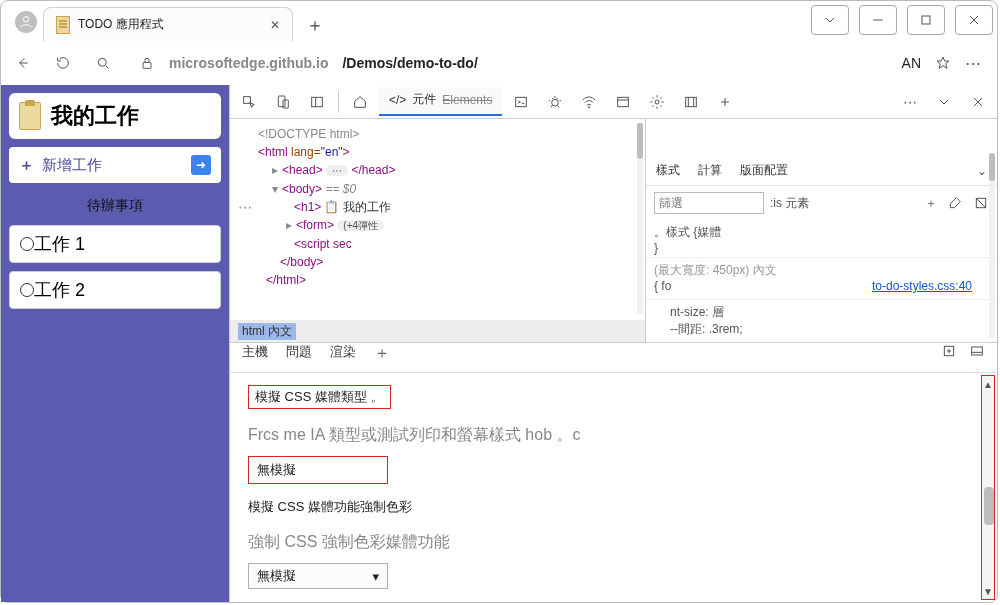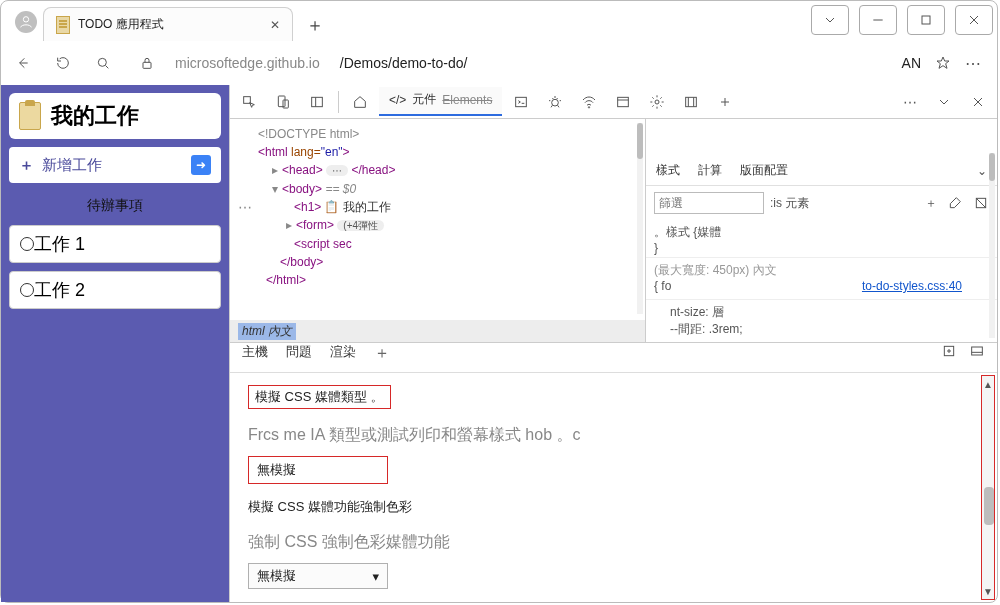--- a/index.html
+++ b/index.html
@@ -13,21 +13,21 @@
 .tab .favicon { width:14px; height:18px; background:#e9d8a6; border:1px solid #c9a64b; position:relative; }
 .tab .favicon::before { content:""; position:absolute; left:2px;right:2px;top:3px;height:2px;background:#c9a64b;box-shadow:0 3px 0 #c9a64b,0 6px 0 #c9a64b; }
 .tab .title { font-size:12px; color:#222; flex:1; }
 .tab .close { font-size:12px; color:#555; }
 .newtab { margin:12px 0 0 10px; width:24px; height:24px; display:flex; align-items:center; justify-content:center; color:#444; font-size:18px; }
 .win-controls { position:absolute; right:4px; top:4px; display:flex; gap:10px; }
 .win-controls div { width:38px; height:30px; border:1px solid #aaa; border-radius:4px; display:flex; align-items:center; justify-content:center; font-size:13px; color:#333; }
 
 .addrbar { height:44px; display:flex; align-items:center; padding:0 8px; gap:12px; }
 .icon-btn { width:28px; height:28px; display:flex; align-items:center; justify-content:center; color:#333; font-size:16px; }
-.url-box { flex:1; height:32px; display:flex; align-items:center; gap:20px; padding:0 10px; font-size:14px; color:#555; }
+.url-box { flex:1; height:32px; display:flex; align-items:center; gap:14px; padding:0 10px; font-size:14px; color:#555;font-weight:bold; }
 .url-dim { color:#888; }
 .url-path { color:#222; }
 .addr-right { display:flex; align-items:center; gap:14px; padding-right:6px; }
 .an { font-size:14px; color:#222; }
 
 
 .content { display:flex; height:calc(100% - 84px); }
 .app-pane { width:228px; background:#5b5bb0; padding:8px; display:flex; flex-direction:column; gap:8px; position:relative; }
 .app-header { background:#fff; border-radius:6px; padding:8px 10px; display:flex; align-items:center; gap:10px; }
 .clipboard-ico { width:22px; height:28px; background:#ecd9a0; border:1px solid #c9a64b; border-radius:2px; position:relative; }
@@ -55,34 +55,34 @@
 .tag { color:#881280; }
 .attr { color:#994500; }
 .attrv { color:#1a1aa6; }
 .gray { color:#888; }
 .pill { background:#eee; border-radius:8px; padding:0 6px; font-size:10px; color:#555; }
 .gutter-dots { position:absolute; left:8px; top:80px; color:#888; font-size:14px; letter-spacing:2px; }
 .arrow { color:#888; display:inline-block; width:10px; }
 .eqv { color:#888; font-style:italic; }
 .scroll-v { position:absolute; right:2px; top:4px; bottom:28px; width:6px; background:#f1f1f1; }
 .scroll-v .thumb { position:absolute; top:0; width:6px; height:36px; background:#bdbdbd; border-radius:3px; }
-.breadcrumb { position:absolute; left:0; right:0; bottom:0; height:22px; background:#ededed; display:flex; align-items:center; padding:0 8px; font-size:12px;font-style:italic; }
+.breadcrumb { position:absolute; left:0; right:0; bottom:0; height:22px; background:#ededed; display:flex; align-items:center; padding:0 8px; font-size:12px; }
 .breadcrumb .sel { background:#9bb8e8; padding:0 4px; }
 
 .styles-pane { width:352px; border-left:1px solid #ccc; display:flex; flex-direction:column; position:relative; font-size:12px;justify-content:flex-end; }
 .styles-tabs { display:flex; align-items:center; gap:18px; padding:6px 10px; border-bottom:1px solid #e0e0e0; }
 .styles-tabs .t { color:#333; }
 .styles-tabs .chev { margin-left:auto; color:#555; }
 .filter-row { display:flex; align-items:center; gap:6px; padding:6px 8px; }
 .filter-row input { width:110px; height:22px; border:1px solid #bbb; padding:0 4px; font-size:12px; }
 .filter-row .txt { color:#555; }
 .filter-row .ricon { margin-left:auto; display:flex; gap:10px; color:#555; }
 .rule { padding:4px 8px 2px; color:#555; }
 .rule .dim { color:#999; }
-.rule-link { color:#1155cc; text-decoration:underline; float:right; margin-right:27px; }
+.rule-link { color:#1155cc; text-decoration:underline; float:right; margin-right:17px; }
 .rule-box { border-top:1px solid #eee; margin-top:4px; padding:4px 8px 4px 24px; color:#555; }
 .styles-scroll { position:absolute; right:2px; top:34px; bottom:4px; width:6px; background:#f1f1f1; }
 .styles-scroll .thumb { position:absolute; top:0; width:6px; height:28px; background:#bdbdbd; border-radius:3px; }
 
 
 .drawer { height:260px; border-top:1px solid #ccc; display:flex; flex-direction:column; position:relative; }
 .drawer-tabs { height:30px; display:flex; gap:18px; padding:0 12px; border-bottom:1px solid #ddd; font-size:13px; color:#333; }
 .drawer-tabs .active { font-weight:400; }
 .drawer-tabs .plus { font-size:16px; color:#666; }
 .drawer-tabs .right { margin-left:auto; display:flex; gap:12px; color:#555; }

